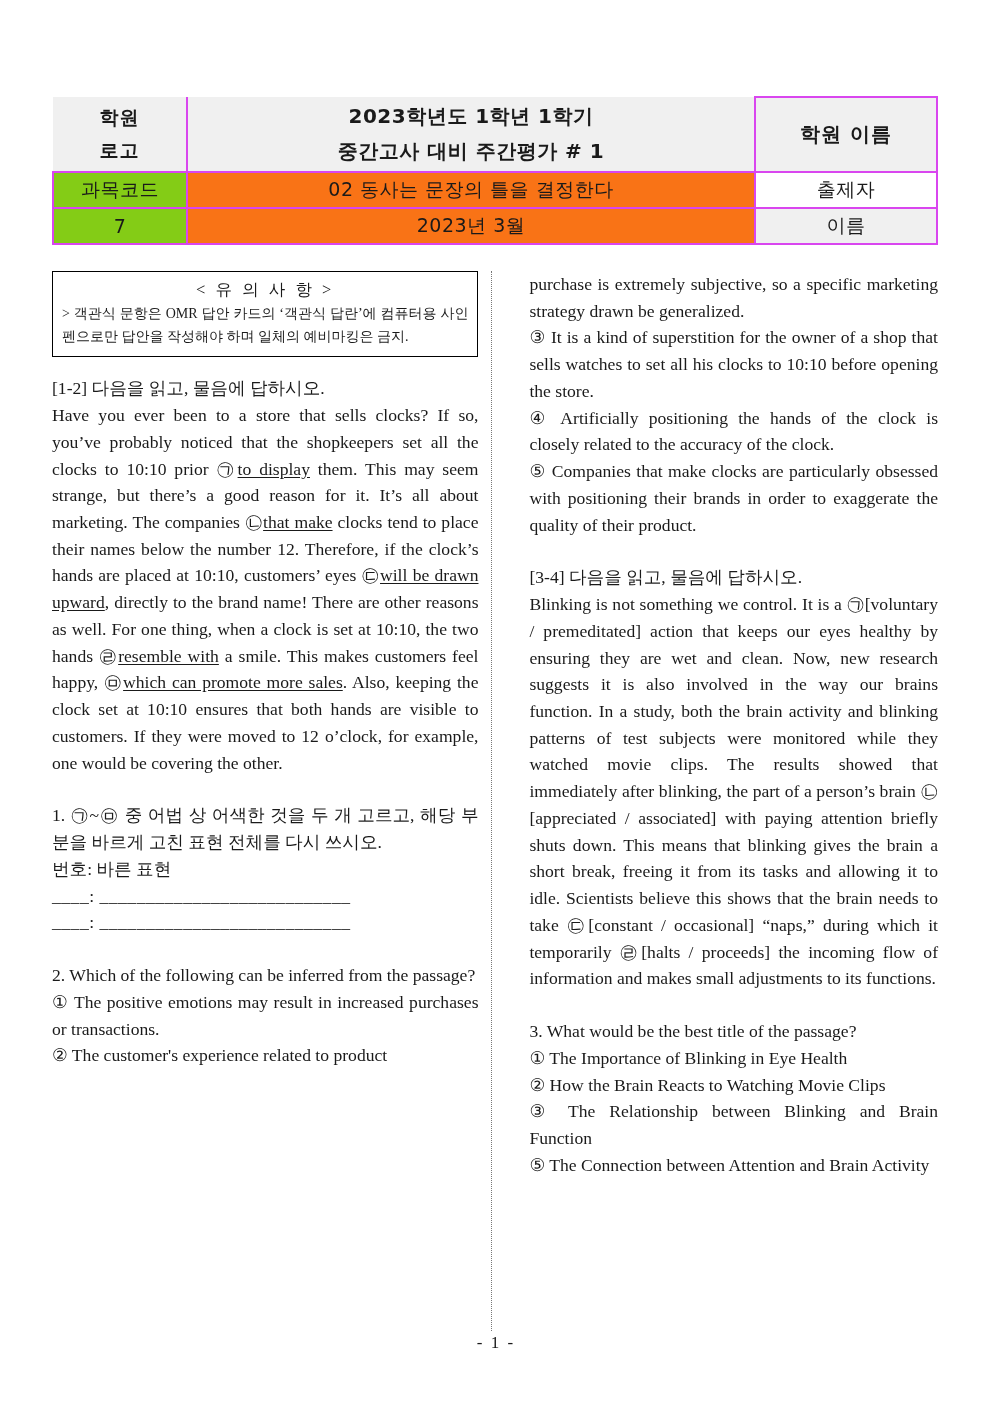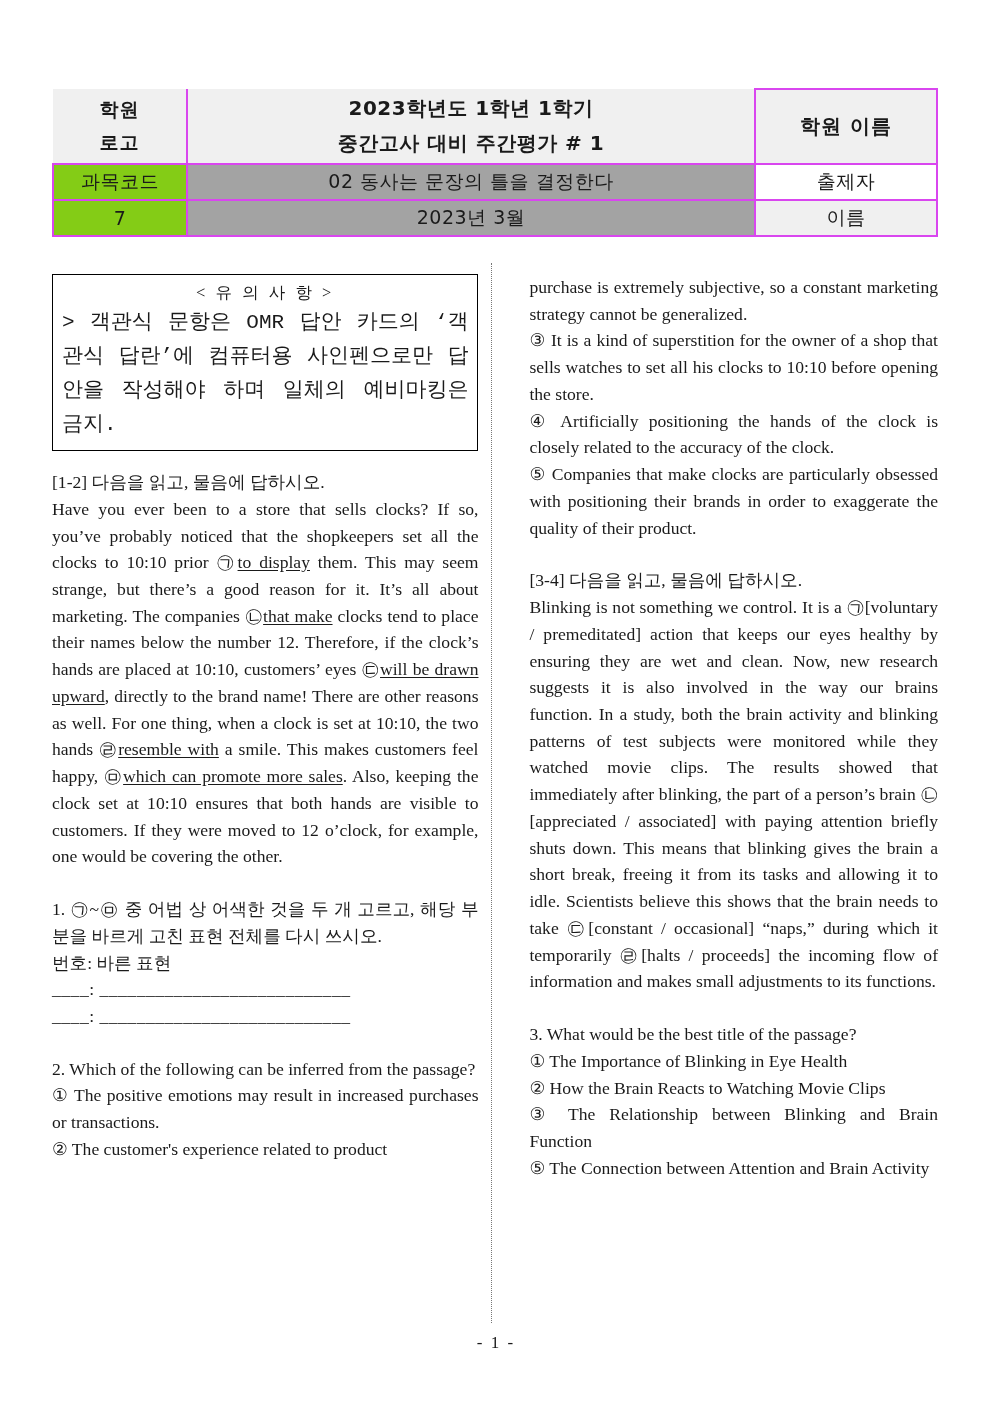--- a/index.html
+++ b/index.html
@@ -20,21 +20,21 @@
     width: 992px;
     height: 1403px;
     padding: 88px 52px 0 52px;
   }
 
   
   table.header-table {
     width: 886px;
     border-collapse: collapse;
     table-layout: fixed;
-    margin: 0 0 0 0;
+    margin: 8px 0 0 0;
   }
   table.header-table td {
     border: 2px solid #d946ef;
     text-align: center;
     vertical-align: middle;
     font-family: "DejaVu Sans", "Liberation Sans", sans-serif;
     padding: 2px 4px;
   }
   td.hdr-logo {
     width: 134px;
@@ -62,21 +62,21 @@
     letter-spacing: 1px;
   }
   td.hdr-label {
     width: 134px;
     background: #84cc16;
     font-size: 19px;
     height: 36px;
     letter-spacing: 0.5px;
   }
   td.hdr-mid {
-    background: #a3a3a3;
+    background: #f97316;
     font-size: 19px;
     height: 36px;
     letter-spacing: 0.5px;
   }
   td.hdr-right-white {
     width: 182px;
     background: #ffffff;
     font-size: 19px;
     letter-spacing: 0.5px;
   }
@@ -91,21 +91,20 @@
   .columns {
     position: relative;
     margin-top: 26px;
     display: flex;
     width: 886px;
     height: 1060px;
   }
   .col {
     width: 437px;
     position: relative;
-    margin-top: 11px;
   }
   .col-left { padding-right: 8px; }
   .col-right { padding-left: 26px; }
   .col-divider {
     width: 12px;
     border-left: 1px dotted #777;
     margin-left: 5px;
   }
 
   
@@ -115,25 +114,25 @@
     margin-bottom: 18px;
   }
   .notice-title {
     text-align: center;
     font-size: 16.5px;
     letter-spacing: 3px;
     margin-bottom: 2px;
     font-family: "Liberation Serif", serif;
   }
   .notice-body {
-    font-size: 21px;
+    font-size: 14px;
     line-height: 1.62;
     text-align: justify;
     text-justify: inter-word;
-    font-family: Liberation Mono, monospace;
+    font-family: Liberation Serif, serif;
   }
   .notice-body p { margin: 0; }
 
   
   .blk { font-size: 17.6px; line-height: 1.52; }
   .blk p {
     margin: 0;
     text-align: justify;
     text-justify: inter-word;
   }
@@ -228,21 +227,21 @@
         <p class="opt">② The customer's experience related to product</p>
       </div>
 
     </div>
 
     <div class="col-divider"></div>
 
     <div class="col col-right">
 
       <div class="blk">
-        <p class="opt">purchase is extremely subjective, so a constant marketing strategy cannot be generalized.</p>
+        <p class="opt">purchase is extremely subjective, so a specific marketing strategy drawn be generalized.</p>
         <p class="opt">③ It is a kind of superstition for the owner of a shop that sells watches to set all his clocks to 10:10 before opening the store.</p>
         <p class="opt">④ Artificially positioning the hands of the clock is closely related to the accuracy of the clock.</p>
         <p class="opt">⑤ Companies that make clocks are particularly obsessed with positioning their brands in order to exaggerate the quality of their product.</p>
       </div>
 
       <div class="gap"></div>
 
       <div class="blk">
         <p class="prompt">[3-4] 다음을 읽고, 물음에 답하시오.</p>
         <p class="passage"><span>Blinking is not something we control. It is a </span><span class="mark">㉠</span><span>[voluntary / premeditated]</span><span> action that keeps our eyes healthy by ensuring they are wet and clean. Now, new research suggests it is also involved in the way our brains function. In a study, both the brain activity and blinking patterns of test subjects were monitored while they watched movie clips. The results showed that immediately after blinking, the part of a person’s brain </span><span class="mark">㉡</span><span>[appreciated / associated]</span><span> with paying attention briefly shuts down. This means that blinking gives the brain a short break, freeing it from its tasks and allowing it to idle. Scientists believe this shows that the brain needs to take </span><span class="mark">㉢</span><span>[constant / occasional]</span><span> “naps,” during which it temporarily </span><span class="mark">㉣</span><span>[halts / proceeds]</span><span> the incoming flow of information and makes small adjustments to its functions.</span></p>

